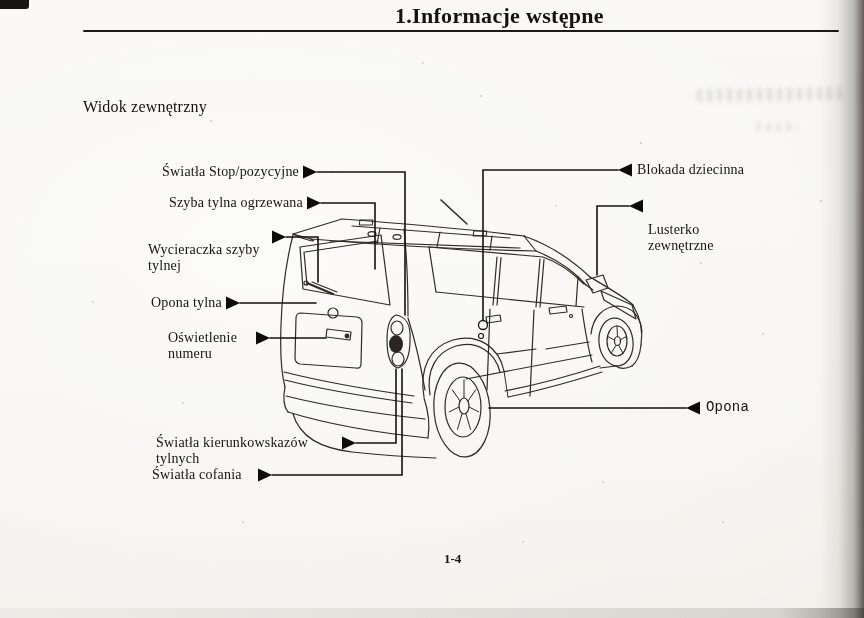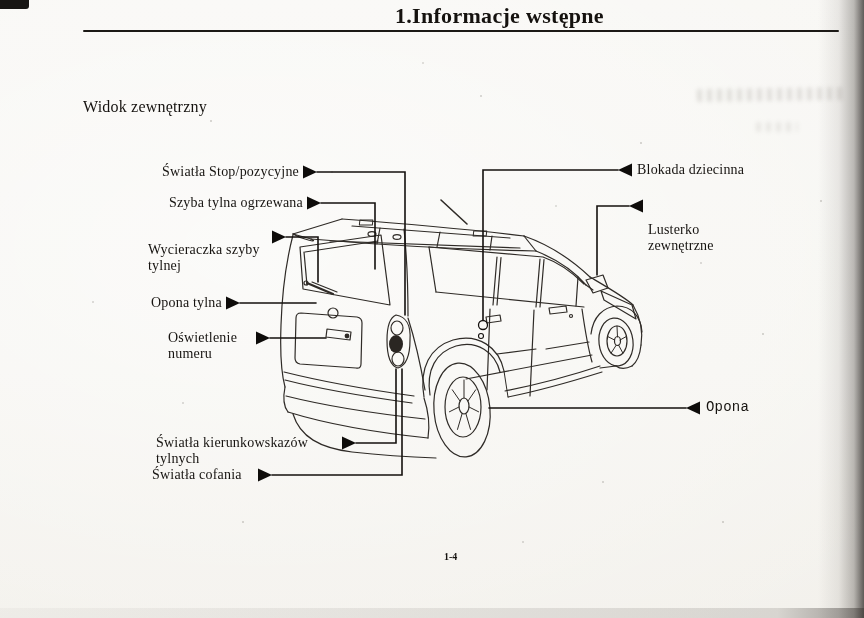--- a/index.html
+++ b/index.html
@@ -38,21 +38,21 @@
   .l1{right:565px;top:164px;text-align:right;}
   .l2{right:561px;top:195px;text-align:right;}
   .l3{left:148px;top:222px;margin-top:20px;}
   .l4{right:642px;top:295px;text-align:right;}
   .l5{left:168px;top:330px;}
   .l6{left:156px;top:435px;}
   .l7{left:152px;top:467px;}
   .l8{left:637px;top:162px;}
   .l9{left:648px;top:198px;margin-top:24px;}
   .l10{left:706px;top:400px;font-family:Liberation Mono, monospace;}
-  .page-number{position:absolute;left:444px;top:551px;font-size:10px;font-weight:700;color:#15120f;}
+  .page-number{position:absolute;left:444px;top:551px;font-size:13px;font-weight:700;color:#15120f;}
   svg.diagram{position:absolute;left:0;top:0;}
 </style>
 </head>
 <body>
 
 <div class="page">
 
   <div class="corner-mark"></div>
   <div class="edge-shadow"></div>
   <div class="bottom-shade"></div>

